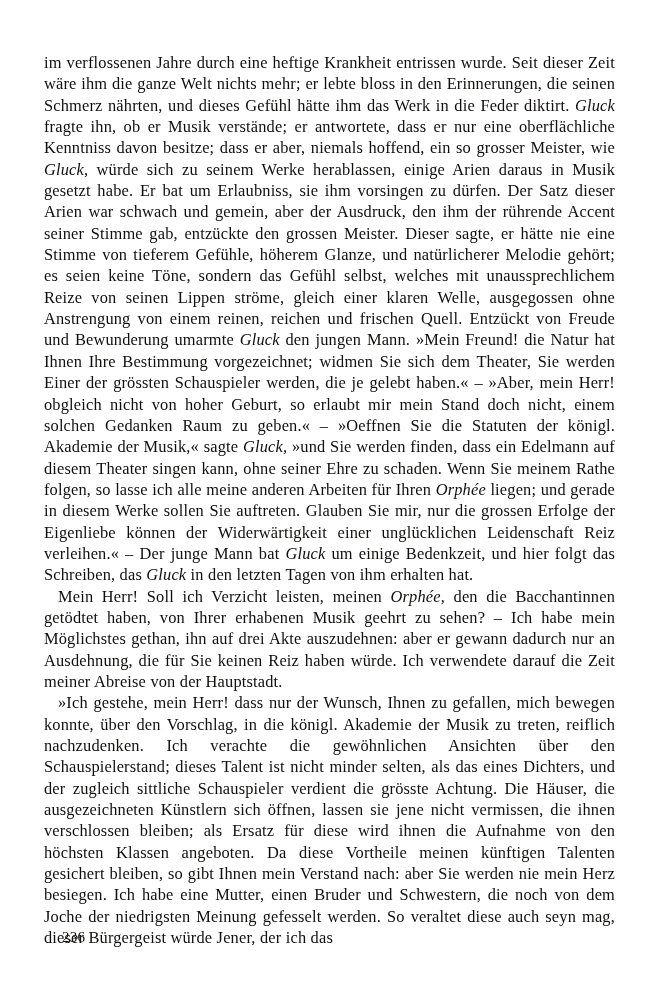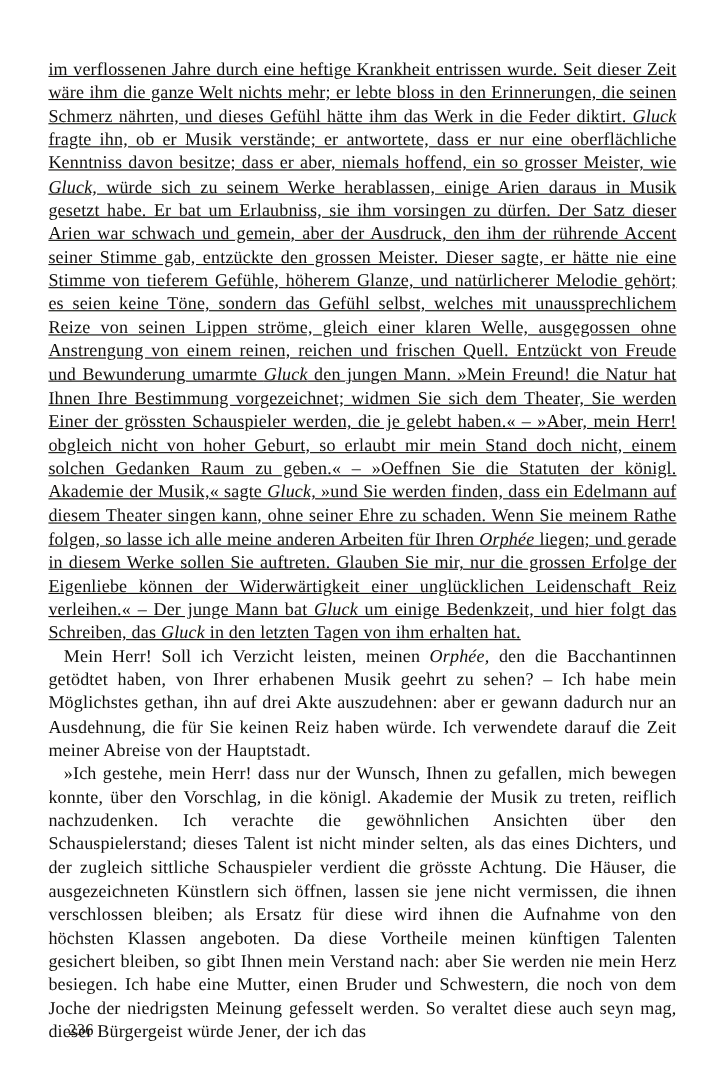--- a/index.html
+++ b/index.html
@@ -39,21 +39,20 @@
     text-justify: inter-word;
     letter-spacing: 0.01em;
     word-spacing: 0.005em;
     hyphens: manual;
     -webkit-hyphens: manual;
   }
 
   
   .para.continuation {
     text-indent: 0;
-    text-decoration: underline;
   }
   
   .para.indented {
     text-indent: 14px;
   }
 
   .para i,
   .para em {
     font-style: italic;
   }

